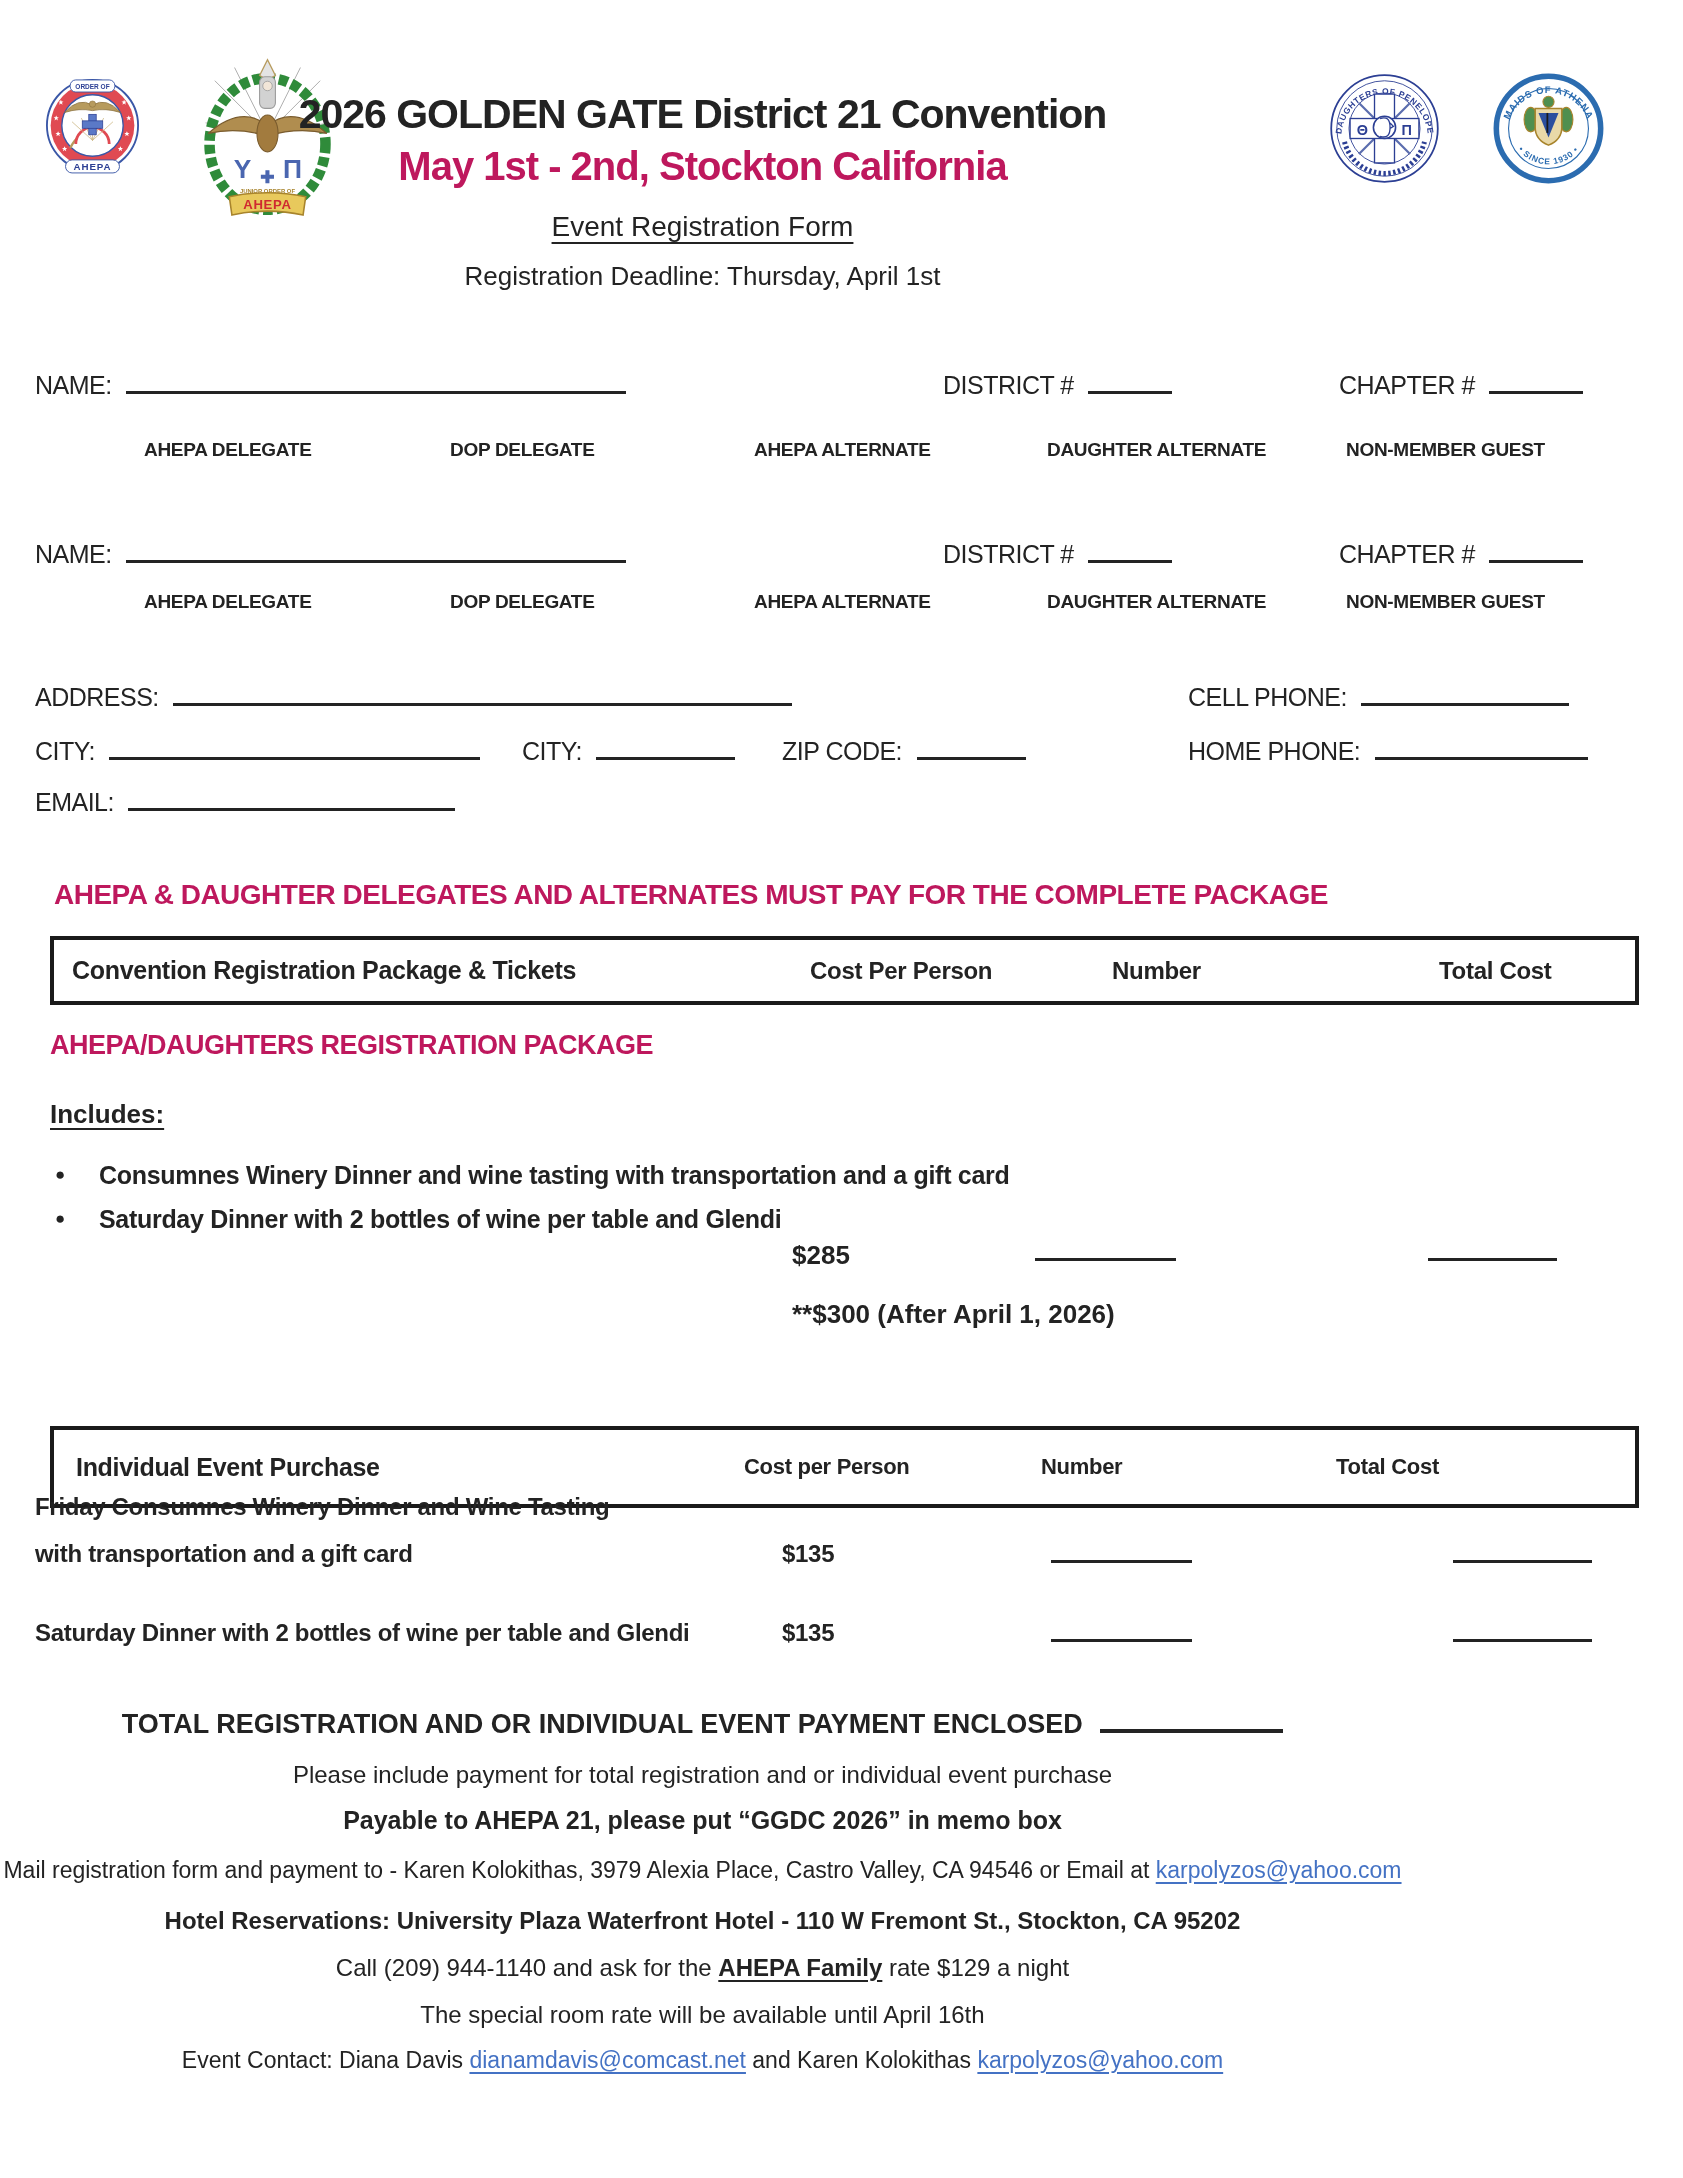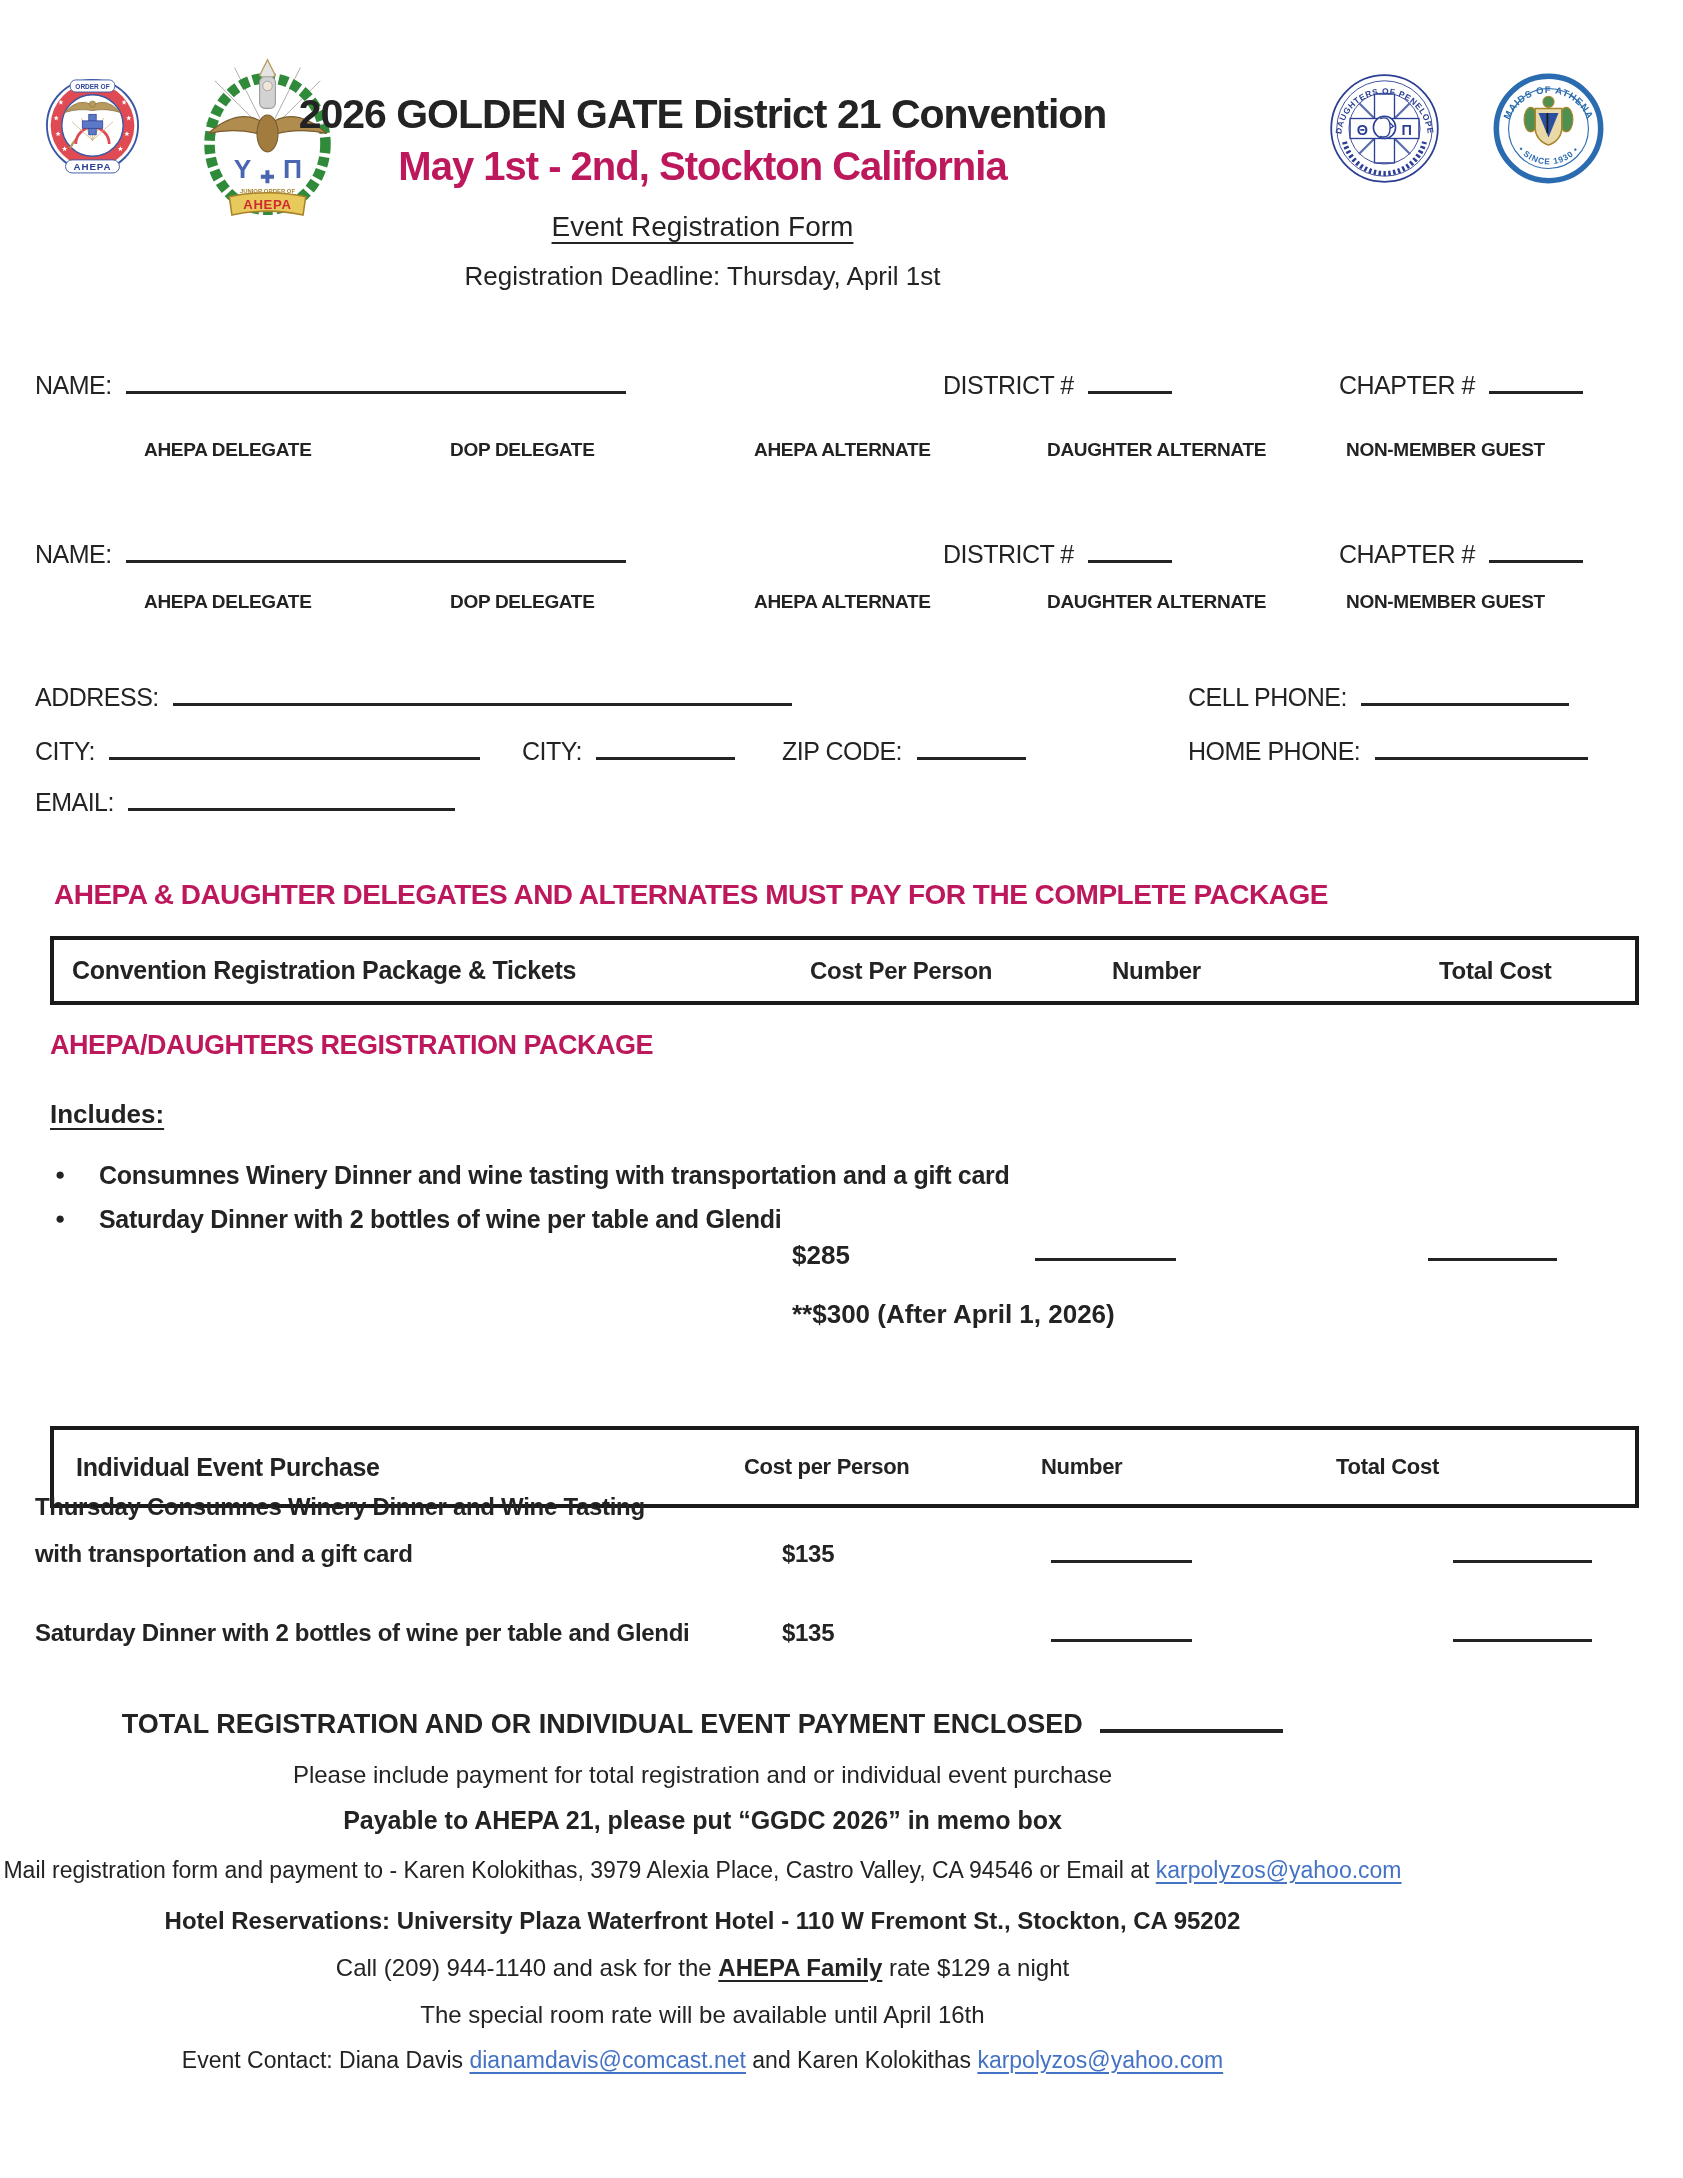--- a/index.html
+++ b/index.html
@@ -246,21 +246,21 @@
   </div>
   <div class="abs price" style="top:1299px;left:792px;">**$300 (After April 1, 2026)</div>
 
   <div class="hdrbox" style="top:1398px;height:82px;grid-template-columns:668px 297px 295px 1fr;padding-left:22px;margin-top:28px;">
     <span class="hcell" style="font-size:25px;">Individual Event Purchase</span>
     <span class="hcell" style="font-size:22px;">Cost per Person</span>
     <span class="hcell" style="font-size:22px;">Number</span>
     <span class="hcell" style="font-size:22px;">Total Cost</span>
   </div>
 
-  <div class="abs evt" style="top:1493px;left:35px;">Thursday  Consumnes Winery  Dinner and Wine Tasting</div>
+  <div class="abs evt" style="top:1493px;left:35px;">Friday  Consumnes Winery  Dinner and Wine Tasting</div>
   <div class="abs evt" style="top:1540px;left:35px;">with transportation and a gift card</div>
   <div class="abs evt" style="top:1540px;left:782px;">$135</div>
   <div class="abs" style="top:1542px;left:1051px;">
     <span class="blank0" style="width:141px;"></span>
   </div>
   <div class="abs" style="top:1542px;left:1453px;">
     <span class="blank0" style="width:139px;"></span>
   </div>
 
   <div class="abs evt" style="top:1619px;left:35px;">Saturday Dinner with 2 bottles of wine per table and Glendi</div>

